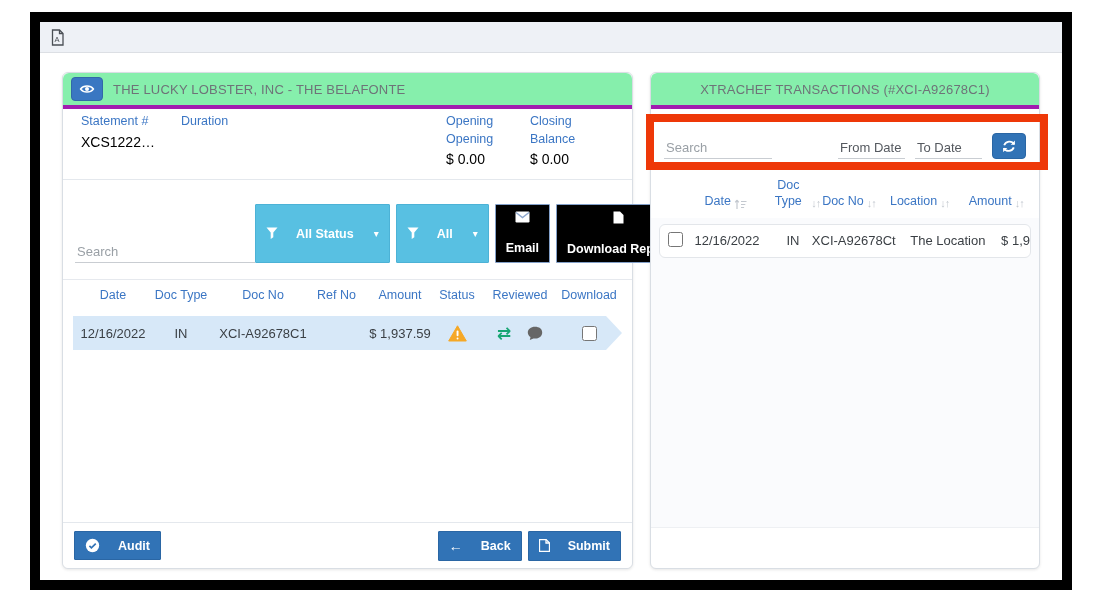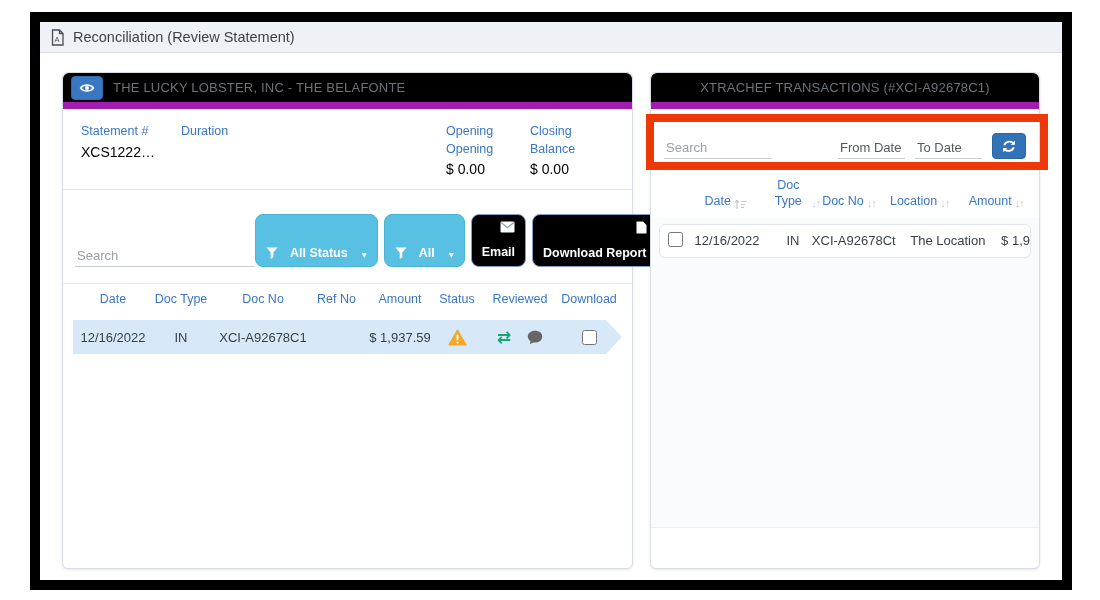--- a/index.html
+++ b/index.html
@@ -10,44 +10,44 @@
 
   
   .app-header { position:absolute; top:0; left:0; right:0; height:31px; background:#eef1f6; border-bottom:1px solid #dcdfe4; display:flex; align-items:center; gap:8px; padding-left:10px; }
   .app-title { font-size:14.5px; color:#3f444a; }
 
   
   .card { position:absolute; top:50px; background:#fff; border:1px solid #d9dee4; border-radius:6px; box-shadow:0 1px 3px rgba(0,0,0,.10); }
   .card.left  { left:22px;  width:571px; height:497px; }
   .card.right { left:610px; width:390px; height:497px; overflow:hidden; }
 
-  .card-header { height:36px; background:#000000; border-bottom:7px solid #a21caf; border-radius:6px 6px 0 0; display:flex; align-items:center; padding:0 8px; gap:10px; }
+  .card-header { height:36px; background:#86efac; border-bottom:4px solid #a21caf; border-radius:6px 6px 0 0; display:flex; align-items:center; padding:0 8px; gap:10px; }
   .card-header.center { justify-content:center; }
   .panel-title { color:#6e7378; font-size:13px; letter-spacing:.2px; }
   .panel-title.grow { flex:1; }
 
   .eye-btn { width:32px; height:24px; background:#3a77c2; border:1px solid #32699;border:1px solid #3268a8; border-radius:4px; display:flex; align-items:center; justify-content:center; cursor:pointer; }
   .badge { background:#58c2e4; color:#fff; font-size:12px; font-weight:bold; padding:4px 8px; border-radius:3px; white-space:nowrap; }
 
   
-  .info-row { display:flex; padding:14px 18px 12px; border-bottom:1px solid #e4e8ed; }
+  .info-row { display:flex; padding:4px 18px 12px; border-bottom:1px solid #e4e8ed; }
   .info-item { margin-right:26px; }
   .info-label { color:#3b76c4; font-size:12.5px; line-height:1.4; }
   .w65 { max-width:66px; } .w60 { max-width:58px; }
   .info-value { color:#000000; font-size:14px; margin-top:3px; }
   .info-item.duration { flex:1; }
 
   
   .toolbar { display:flex; justify-content:space-between; align-items:flex-end; padding:24px 12px 0; }
   .u-input { border:none; border-bottom:1px solid #c9cdd2; font-size:13px; padding:3px 2px; color:#3a3f44; outline:none; background:transparent; font-family:inherit; }
   .search-l { width:252px; }
   .u-input::placeholder { color:#9aa0a6; }
   .u-input.dk::placeholder { color:#55595f; }
   .btn-group { display:flex; gap:6px; }
-  .btn { display:inline-flex; align-items:flex-end; gap:12px; border-radius:8px; color:#fff; font-size:12.5px; font-weight:bold; padding:6px 10px; border:1px solid transparent; cursor:pointer; font-family:inherit; white-space:nowrap; }
+  .btn { display:inline-flex; align-items:center; gap:18px; border-radius:1px; color:#fff; font-size:12.5px; font-weight:bold; padding:6px 10px; border:1px solid transparent; cursor:pointer; font-family:inherit; white-space:nowrap; }
   .btn.cyan  { background:#58c0e2; border-color:#4cb2d6; }
   .btn.slate { background:#000000; border-color:#83a0c9;flex-direction:column; }
   .btn.primary { background:#3173b6; border-color:#2a66a4; }
   .caret { font-size:10px; margin-left:2px; }
 
   
   .tbl-head { display:flex; margin-top:16px; border-top:1px solid #e6e9ee; padding:8px 10px 6px; color:#3b76c4; font-size:12.5px; }
   .c-date{width:80px;text-align:center} .c-type{width:56px;text-align:center}
   .c-docno{width:108px;text-align:center} .c-refno{width:48px;}
   .c-amt{width:70px;text-align:center} .c-status{width:44px;text-align:center}
@@ -87,21 +87,20 @@
 <div class="frame-inner">
 
   <div class="app-header">
     <span style="display:flex;">
       <svg width="15" height="17" viewBox="0 0 15 17">
             <path d="M2.5 1h7l3.5 3.5V16h-10.5z" fill="none" stroke="#4a4f55" stroke-width="1.3"></path>
             <path d="M9.5 1v3.5H13" fill="none" stroke="#4a4f55" stroke-width="1.3"></path>
             <text x="4.6" y="12.5" font-size="7.5" fill="#4a4f55" font-family="Liberation Sans,sans-serif">A</text>
           </svg>
     </span>
-    <span class="app-title">Reconciliation (Review Statement)</span>
   </div>
 
   <div class="card left">
     <div class="card-header">
       <span class="eye-btn">
         <svg width="16" height="14" viewBox="0 0 16 14">
               <path d="M1.5 7 C4.5 3 11.5 3 14.5 7 C11.5 11 4.5 11 1.5 7 Z" fill="none" stroke="#fff" stroke-width="1.3"></path>
               <circle cx="8" cy="7" r="2" fill="#fff"></circle>
             </svg>
       </span>
@@ -188,20 +187,42 @@
         <span class="swap">⇄</span>
         <svg width="16" height="15" viewBox="0 0 16 15">
               <path d="M8 0.8 C3.8 0.8 0.8 3.3 0.8 6.5 c0 1.9 1 3.5 2.7 4.6 L2.8 14 l3.6-1.5 c0.5 0.1 1 0.1 1.6 0.1 4.2 0 7.2-2.5 7.2-6.1 S12.2 0.8 8 0.8 Z" fill="#666"></path>
             </svg>
       </span>
       <span class="c-dl cell-ic">
         <input type="checkbox" style="">
       </span>
     </div>
 
+    <div class="card-footer">
+      <button class="btn primary">
+        <svg width="15" height="15" viewBox="0 0 18 18">
+              <circle cx="9" cy="9" r="8" fill="#fff"></circle>
+              <path d="M5.3 9.4 l2.4 2.4 L12.9 6.7" stroke="#3173b6" stroke-width="2" fill="none"></path>
+            </svg>
+        <span>Audit</span>
+      </button>
+      <div class="btn-group">
+        <button class="btn primary">
+          <span style="font-size:14px;">←</span>
+          <span>Back</span>
+        </button>
+        <button class="btn primary">
+          <svg width="11" height="13" viewBox="0 0 11 13">
+                <path d="M0.5 0.5h6.5L10.5 4v8.5h-10z" fill="none" stroke="#fff" stroke-width="1.3"></path>
+                <path d="M7 0.5V4h3.5" fill="none" stroke="#fff" stroke-width="1.3"></path>
+              </svg>
+          <span>Submit</span>
+        </button>
+      </div>
+    </div>
   </div>
 
   <div class="card right">
     <div class="card-header center">
       <span class="panel-title">XTRACHEF TRANSACTIONS (#XCI-A92678C1)</span>
     </div>
 
     <div class="filter-row">
       <input class="u-input search-r" placeholder="Search" style="">
       <span class="spacer"></span>

